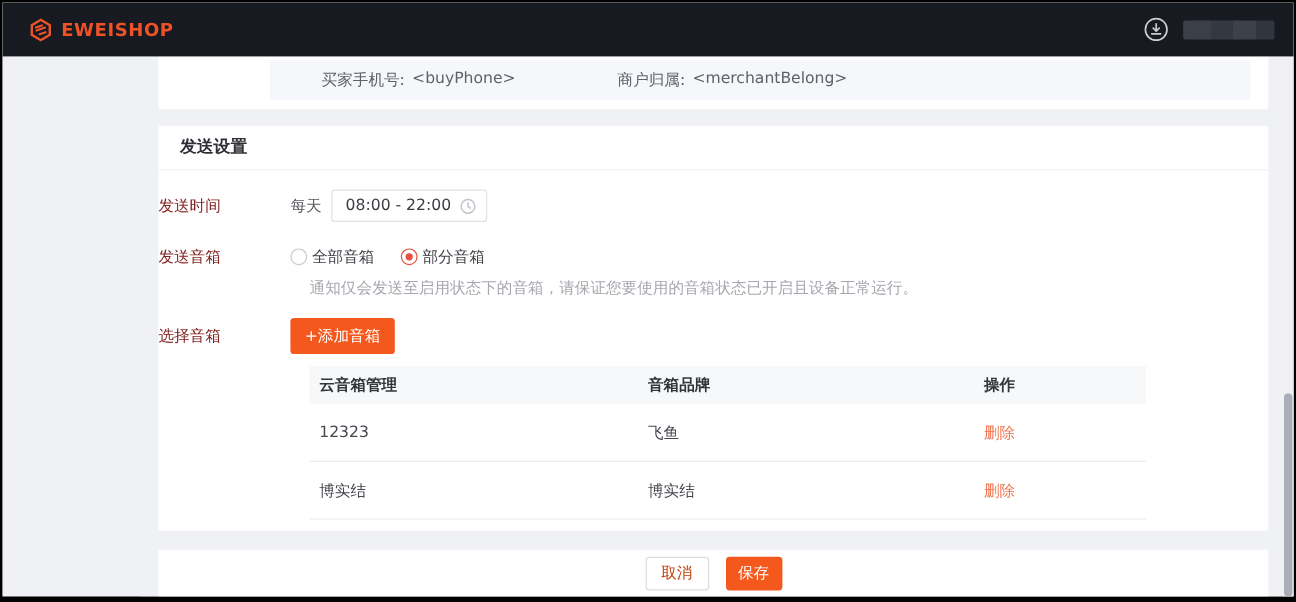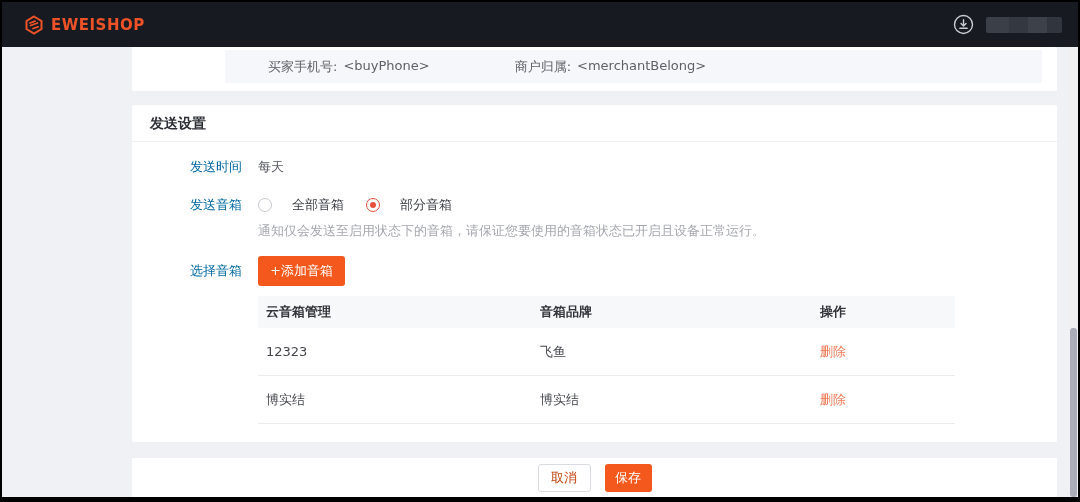--- a/index.html
+++ b/index.html
@@ -53,33 +53,33 @@
   .field{ display:flex; gap:6px; white-space:nowrap; }
   .field.first{ margin-right:85px; }
   .card-settings{ top:58px; height:337px; }
   .card-header{
     height:37px; line-height:37px; padding-left:18px;
     font-size:14px; font-weight:bold; color:#2e3036;
     border-bottom:1px solid #f0f0f2;
   }
   .form-row{ display:flex; align-items:center; }
   .form-label{
-    width:110px; text-align:right; font-size:13px; color:#0369a1;
-    margin-right:16px; flex:none; white-space:nowrap;
+    width:110px; font-size:13px; color:#7f1d1d;
+    margin-right:0; flex:none; white-space:nowrap;
   }
   .row-time{ margin-top:16px; }
   .time-prefix{ font-size:13px; color:#5a5c63; margin-right:8px; }
   .time-input{
     width:130px; height:27px; border:1px solid #dfe1e6; border-radius:3px;
     display:flex; align-items:center; padding:0 8px 0 11px; background:#fff; cursor:text;
   }
   .time-text{ font-size:13px; color:#3b3d44; white-space:nowrap; }
   .time-input svg{ margin-left:auto; }
   .row-speaker{ margin-top:20px; }
-  .radio-group{ display:flex; align-items:center; gap:20px; cursor:pointer; }
+  .radio-group{ display:flex; align-items:center; gap:4px; cursor:pointer; }
   .radio-group + .radio-group{ margin-left:22px; }
   .radio{
     width:14px; height:14px; border-radius:50%; border:1px solid #c6c9cf; background:#fff; flex:none;
     display:flex; align-items:center; justify-content:center;
   }
   .radio.checked{ border-color:#ea4f3c; }
   .radio.checked::after{ content:""; width:6px; height:6px; border-radius:50%; background:#ea4f3c; }
   .radio-label{ font-size:13px; color:#3f4147; white-space:nowrap; }
   .help-text{ margin:8px 0 0 126px; font-size:13px; color:#a6a8ae; }
   .row-select{ margin-top:16px; align-items:flex-start; }
@@ -158,20 +158,27 @@
         </div>
       </div>
     </div>
 
     <div class="card card-settings">
       <div class="card-header">发送设置</div>
 
       <div class="form-row row-time">
         <span class="form-label">发送时间</span>
         <span class="time-prefix">每天</span>
+        <div class="time-input">
+          <span class="time-text">08:00 - 22:00</span>
+          <svg width="14" height="14" viewBox="0 0 14 14">
+            <circle cx="7" cy="7" r="5.7" fill="none" stroke="#c0c3c9" stroke-width="1.2"></circle>
+            <path d="M7 4 V7 L9 8.5" fill="none" stroke="#c0c3c9" stroke-width="1.2" stroke-linecap="round"></path>
+          </svg>
+        </div>
       </div>
 
       <div class="form-row row-speaker">
         <span class="form-label">发送音箱</span>
         <div class="radio-group">
           <span class="radio"></span>
           <span class="radio-label">全部音箱</span>
         </div>
         <div class="radio-group">
           <span class="radio checked"></span>

